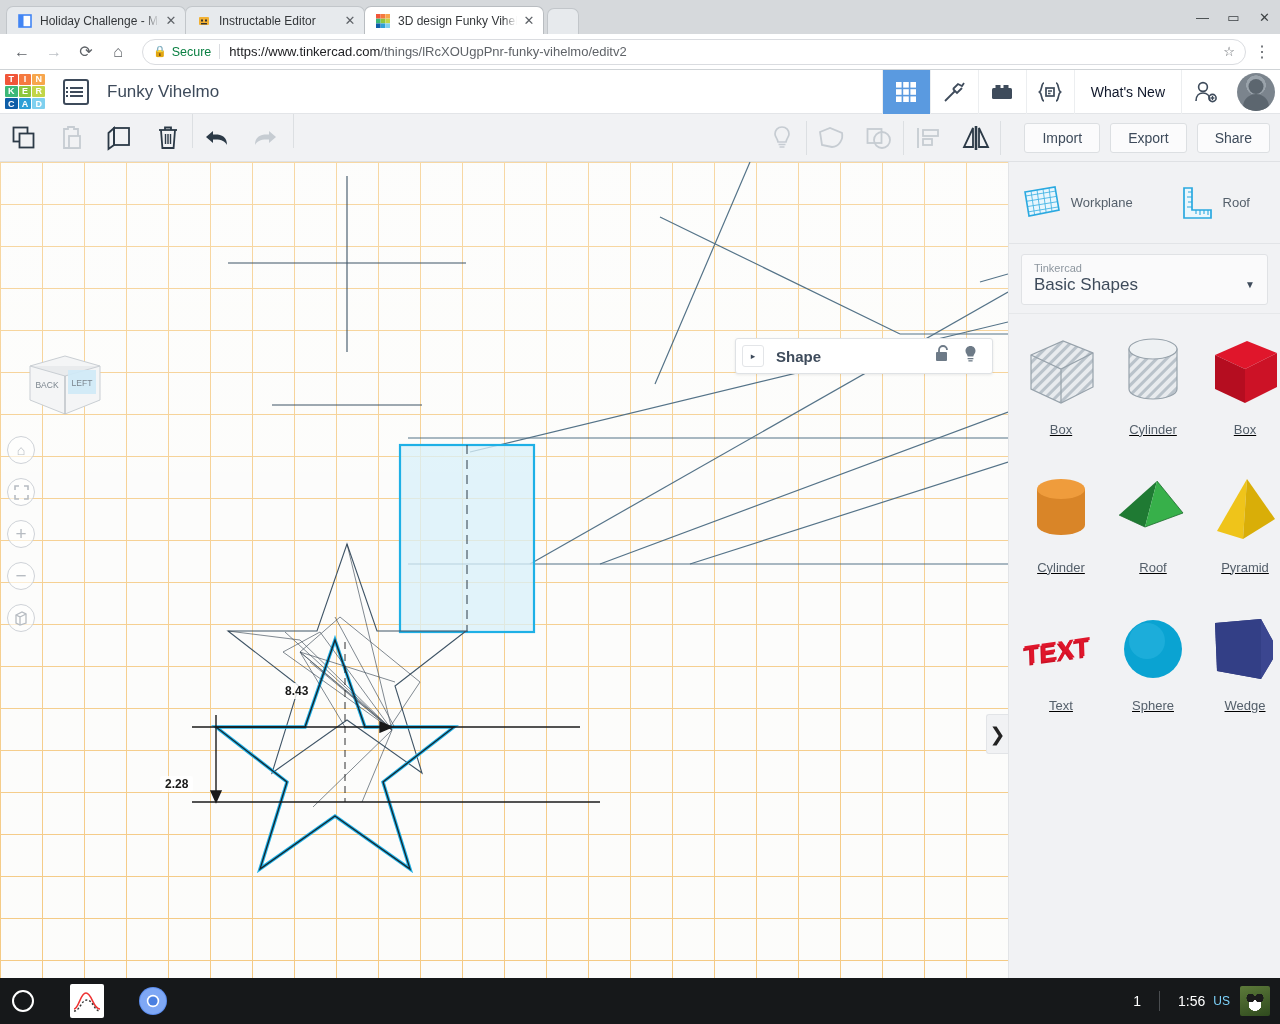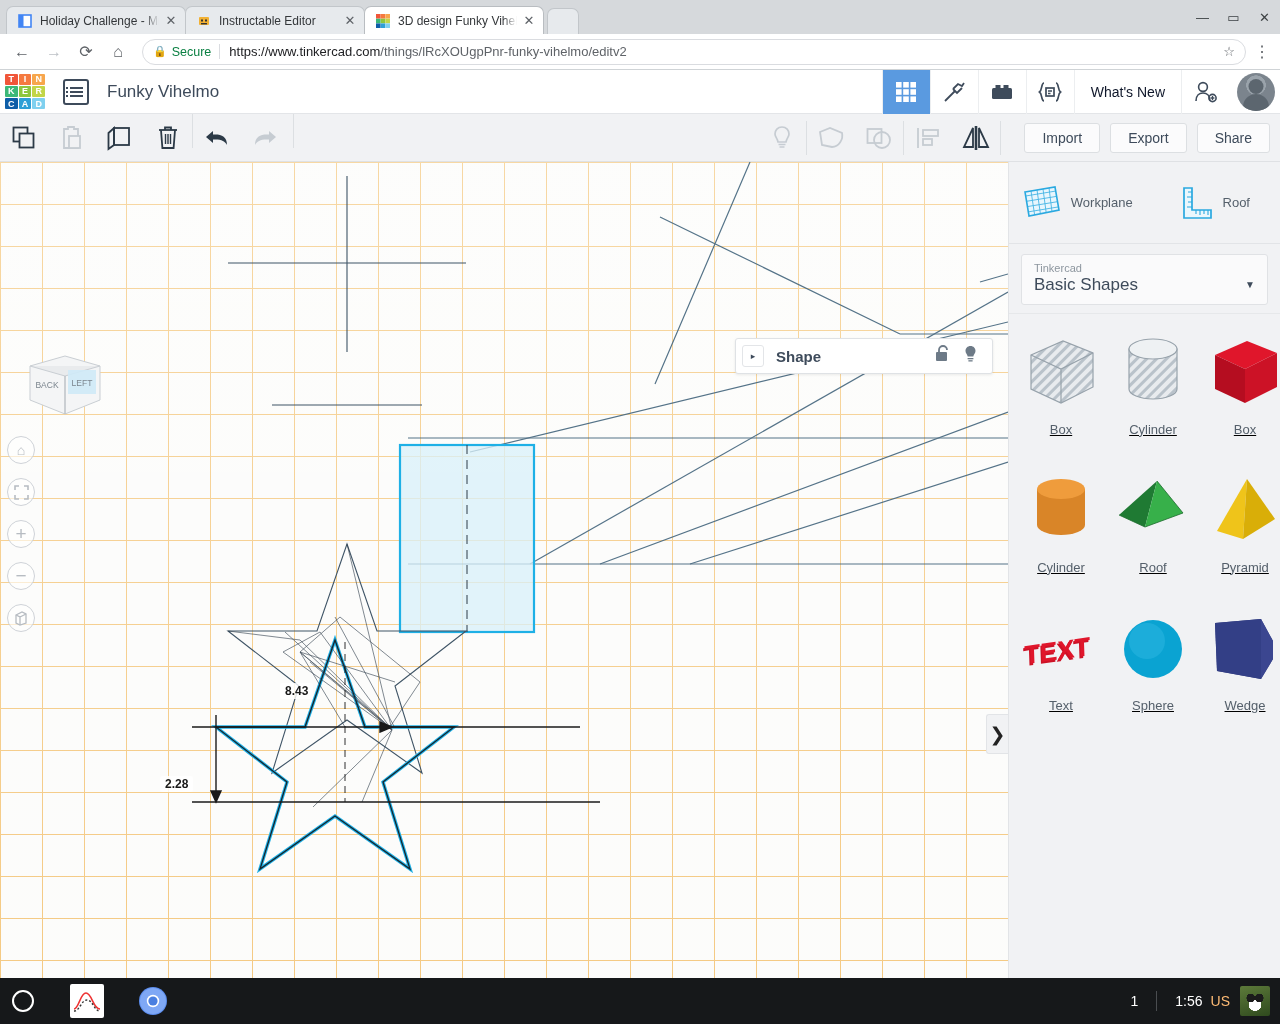--- a/index.html
+++ b/index.html
@@ -267,21 +267,21 @@
   .tb-chrome {
     width: 30px; height: 30px; margin-left: 34px; border-radius: 50%;
     position: relative;
   }
   .tb-right-area {
     margin-left: auto; display: flex; align-items: center; gap: 0; padding-right: 10px;
   }
   .tb-num { font-size: 14px; color: #fff; padding: 0 18px; }
   .tb-vsep { width: 1px; height: 20px; background: #4a4d50; }
   .tb-time { font-size: 14px; color: #fff; padding: 0 8px 0 18px; }
-  .tb-locale { font-size: 14px; color: #fdba74; padding-right: 10px; }
+  .tb-locale { font-size: 12px; color: #7dd3fc; padding-right: 10px; }
   .tb-panda {
     width: 30px; height: 30px; border-radius: 2px;
     background:
       radial-gradient(circle at 36% 40%, #1b1b1b 0 16%, transparent 17%),
       radial-gradient(circle at 64% 40%, #1b1b1b 0 16%, transparent 17%),
       radial-gradient(circle at 50% 62%, #fff 0 26%, transparent 27%),
       linear-gradient(160deg,#5d7a3a,#2f4a1e);
   }
 </style>
 </head>

